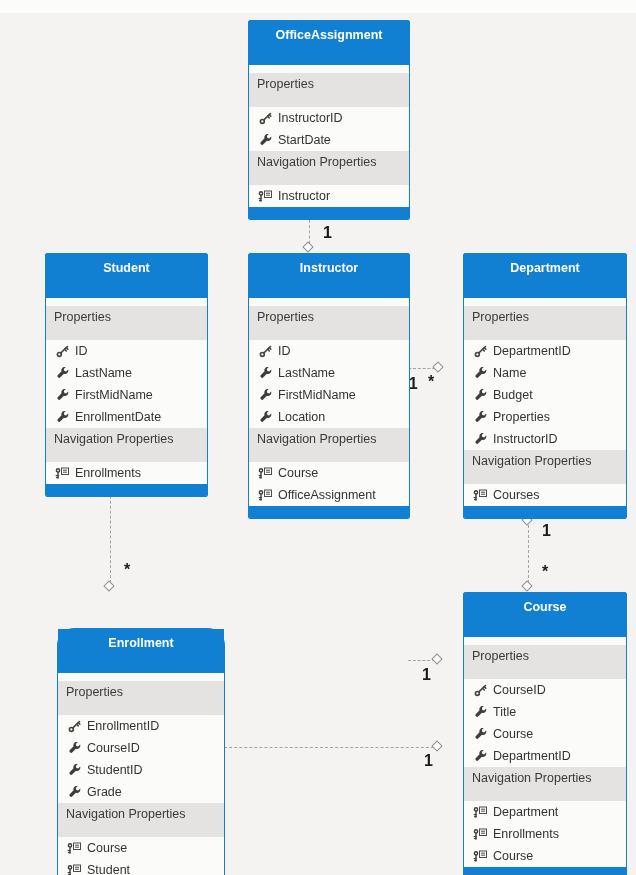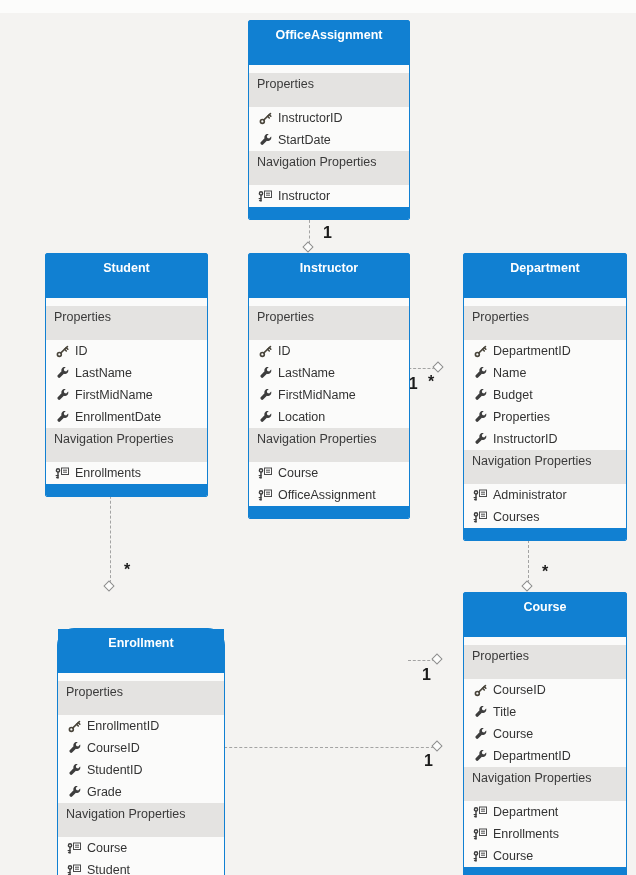--- a/index.html
+++ b/index.html
@@ -435,35 +435,20 @@
               <path fill="#3d3d3d" d="M11.2 2.3a3.1 3.1 0 0 1-3.9 3.9L4 9.5a1.55 1.55 0 1 1-2.2-2.2l3.3-3.3a3.1 3.1 0 0 1 3.9-3.9L7.2 1.9l.5 1.7 1.7.5z"></path>
             </svg>
           </span>
     <span class="row-label">InstructorID</span>
   </div>
 </div>
     <div class="section-band">
       <span class="navs-label">Navigation Properties</span>
     </div>
     <div class="nav-rows">
-  <div class="row">
-    <span class="icon">
-            <svg viewBox="0 0 14 13" width="14" height="13">
-              <rect x="6.5" y="1" width="7" height="6.5" fill="#fdfdfd" stroke="#4a4a4a" stroke-width="1"></rect>
-              <path d="M8 3.2 h4 M8 5.2 h4" stroke="#4a4a4a" stroke-width="1"></path>
-              <g fill="none" stroke="#3d3d3d" stroke-width="1.4" stroke-linecap="round">
-                <circle cx="3" cy="3.4" r="1.6"></circle>
-                <path d="M3 5.1 V11"></path>
-                <path d="M3 8.6 H1.2"></path>
-                <path d="M3 10.6 H1.6"></path>
-              </g>
-            </svg>
-          </span>
-    <span class="row-label">Administrator</span>
-  </div>
 
   <div class="row">
     <span class="icon">
             <svg viewBox="0 0 14 13" width="14" height="13">
               <rect x="6.5" y="1" width="7" height="6.5" fill="#fdfdfd" stroke="#4a4a4a" stroke-width="1"></rect>
               <path d="M8 3.2 h4 M8 5.2 h4" stroke="#4a4a4a" stroke-width="1"></path>
               <g fill="none" stroke="#3d3d3d" stroke-width="1.4" stroke-linecap="round">
                 <circle cx="3" cy="3.4" r="1.6"></circle>
                 <path d="M3 5.1 V11"></path>
                 <path d="M3 8.6 H1.2"></path>

